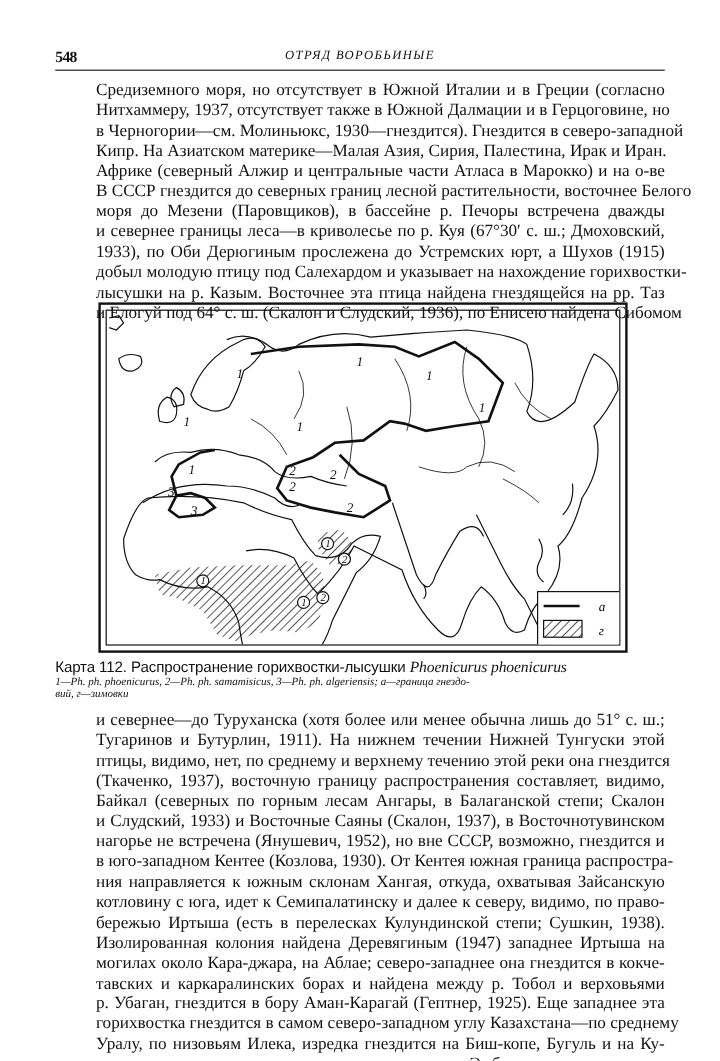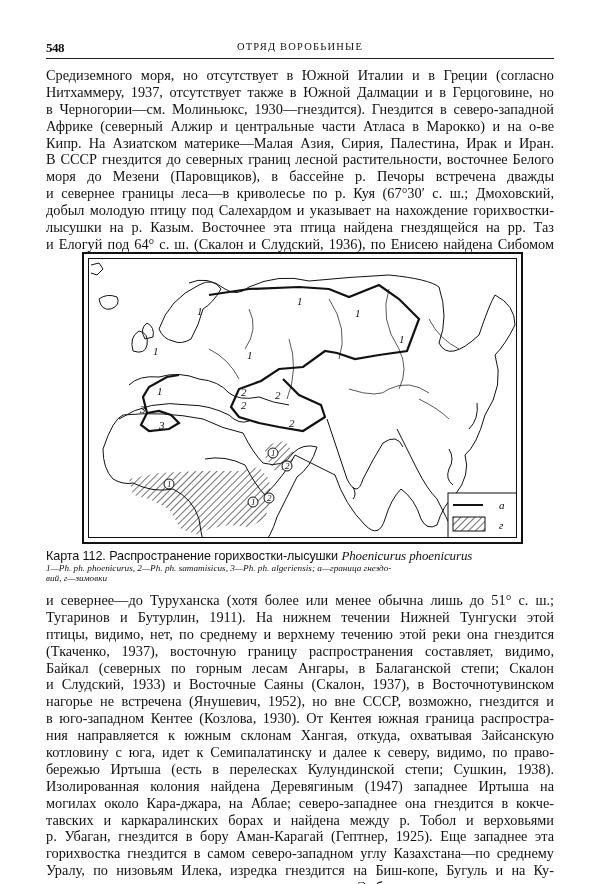--- a/index.html
+++ b/index.html
@@ -1,23 +1,23 @@
 <!DOCTYPE html>
 <html><head>
 <meta charset="utf-8">
 <style>
   html,body{margin:0;padding:0;background:#fff;}
   body{width:600px;height:884px;position:relative;overflow:hidden;color:#111;
        font-family:"Liberation Serif","DejaVu Serif",serif;}
   .header{position:absolute;left:46px;top:40px;width:508px;height:16px;}
   .pagenum{position:absolute;left:0;top:0;font-weight:bold;font-size:13px;letter-spacing:-0.5px;}
-  .runhead{position:absolute;left:0;width:100%;top:1px;text-align:center;font-size:10.5px;letter-spacing:1.2px;}
+  .runhead{position:absolute;left:0;width:100%;top:1px;text-align:center;font-size:10.5px;letter-spacing:1.2px;font-style:italic;}
   .rule{position:absolute;left:46px;top:58px;width:508px;height:0;border-top:1.4px solid #222;}
   .para{position:absolute;left:46px;width:508px;font-size:14.3px;line-height:16.9px;text-align:justify;}
-  .para .ln{display:block;white-space:nowrap;text-align:justify;text-align-last:justify;height:16.9px;}
+  .para .ln{display:block;white-space:nowrap;text-align:justify;text-align-last:justify;height:16.9px;margin-left:34px;}
   .para .ln.last{text-align-last:left;}
   #p1{top:67px;}
   #p2{top:592px;}
   .map{position:absolute;left:82px;top:252px;width:441px;height:292px;border:2px solid #111;box-sizing:border-box;}
   .map-inner{position:absolute;left:4px;top:4px;right:4px;bottom:4px;border:1px solid #111;overflow:hidden;}
   .map svg{position:absolute;left:0;top:0;}
   .caption{position:absolute;left:46px;width:508px;text-align:left;}
   .cap1{top:548px;font-size:12.6px;font-family:"Liberation Sans","DejaVu Sans",sans-serif;letter-spacing:-0.1px;}
   .cap1 i{font-family:"Liberation Serif",serif;font-style:italic;font-size:13px;}
   .cap2{top:563px;font-size:9.2px;font-family:Liberation Serif, serif;font-style:italic;line-height:10px;}
@@ -29,25 +29,26 @@
 <div class="header">
   <span class="pagenum">548</span>
   <span class="runhead">ОТРЯД ВОРОБЬИНЫЕ</span>
 </div>
 <div class="rule"></div>
 
 <div class="para" id="p1">
   <span class="ln">Средиземного моря, но отсутствует в Южной Италии и в Греции (согласно</span>
   <span class="ln">Нитхаммеру, 1937, отсутствует также в Южной Далмации и в Герцоговине, но</span>
   <span class="ln">в Черногории—см. Молиньюкс, 1930—гнездится). Гнездится в северо-западной</span>
+  <span class="ln">Кипр. На Азиатском материке—Малая Азия, Сирия, Палестина, Ирак и Иран.</span>
   <span class="ln">Африке (северный Алжир и центральные части Атласа в Марокко) и на о-ве</span>
-  <span class="ln">Кипр. На Азиатском материке—Малая Азия, Сирия, Палестина, Ирак и Иран.</span>
   <span class="ln">В СССР гнездится до северных границ лесной растительности, восточнее Белого</span>
   <span class="ln">моря до Мезени (Паровщиков), в бассейне р. Печоры встречена дважды</span>
   <span class="ln">и севернее границы леса—в криволесье по р. Куя (67°30′ с. ш.; Дмоховский,</span>
+  <span class="ln">1933), по Оби Дерюгиным прослежена до Устремских юрт, а Шухов (1915)</span>
   <span class="ln">добыл молодую птицу под Салехардом и указывает на нахождение горихвостки-</span>
   <span class="ln">лысушки на р. Казым. Восточнее эта птица найдена гнездящейся на рр. Таз</span>
   <span class="ln">и Елогуй под 64° с. ш. (Скалон и Слудский, 1936), по Енисею найдена Сибомом</span>
 </div>
 
 <div class="map">
   <div class="map-inner">
     <svg width="431" height="282" viewBox="0 0 431 282">
       <defs>
         <pattern id="hatch" width="5" height="5" patternUnits="userSpaceOnUse" patternTransform="rotate(45)">

